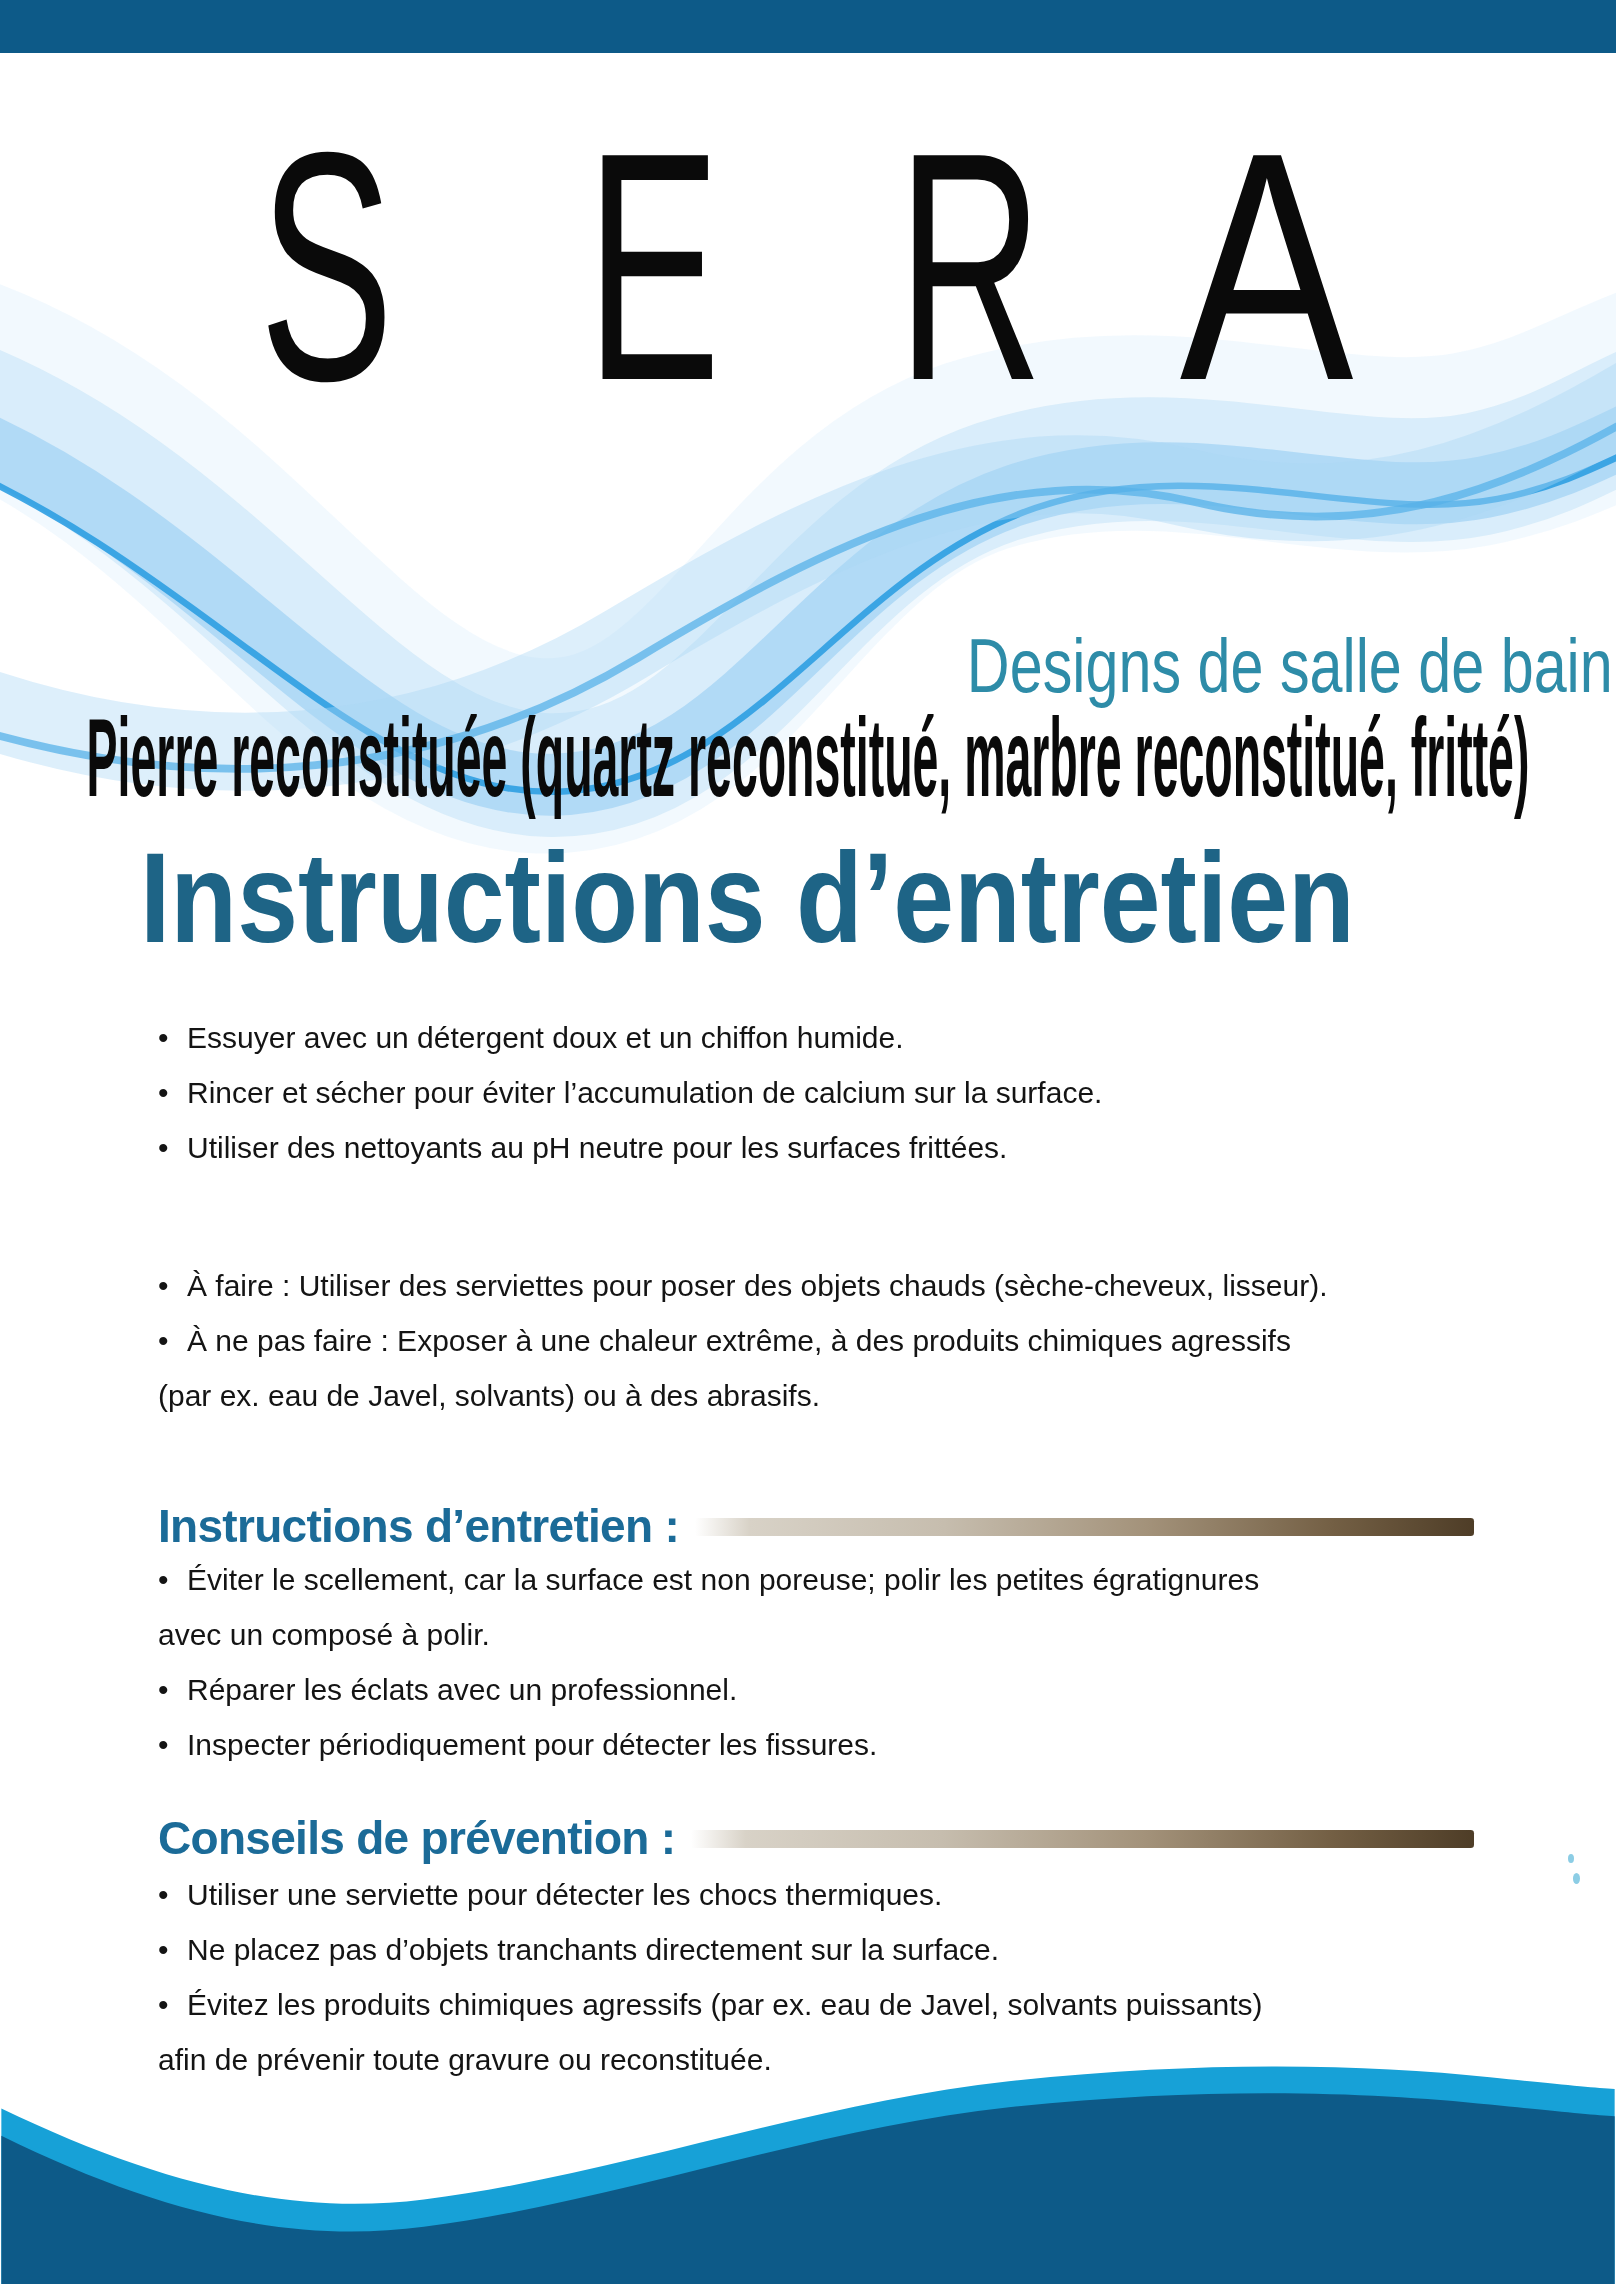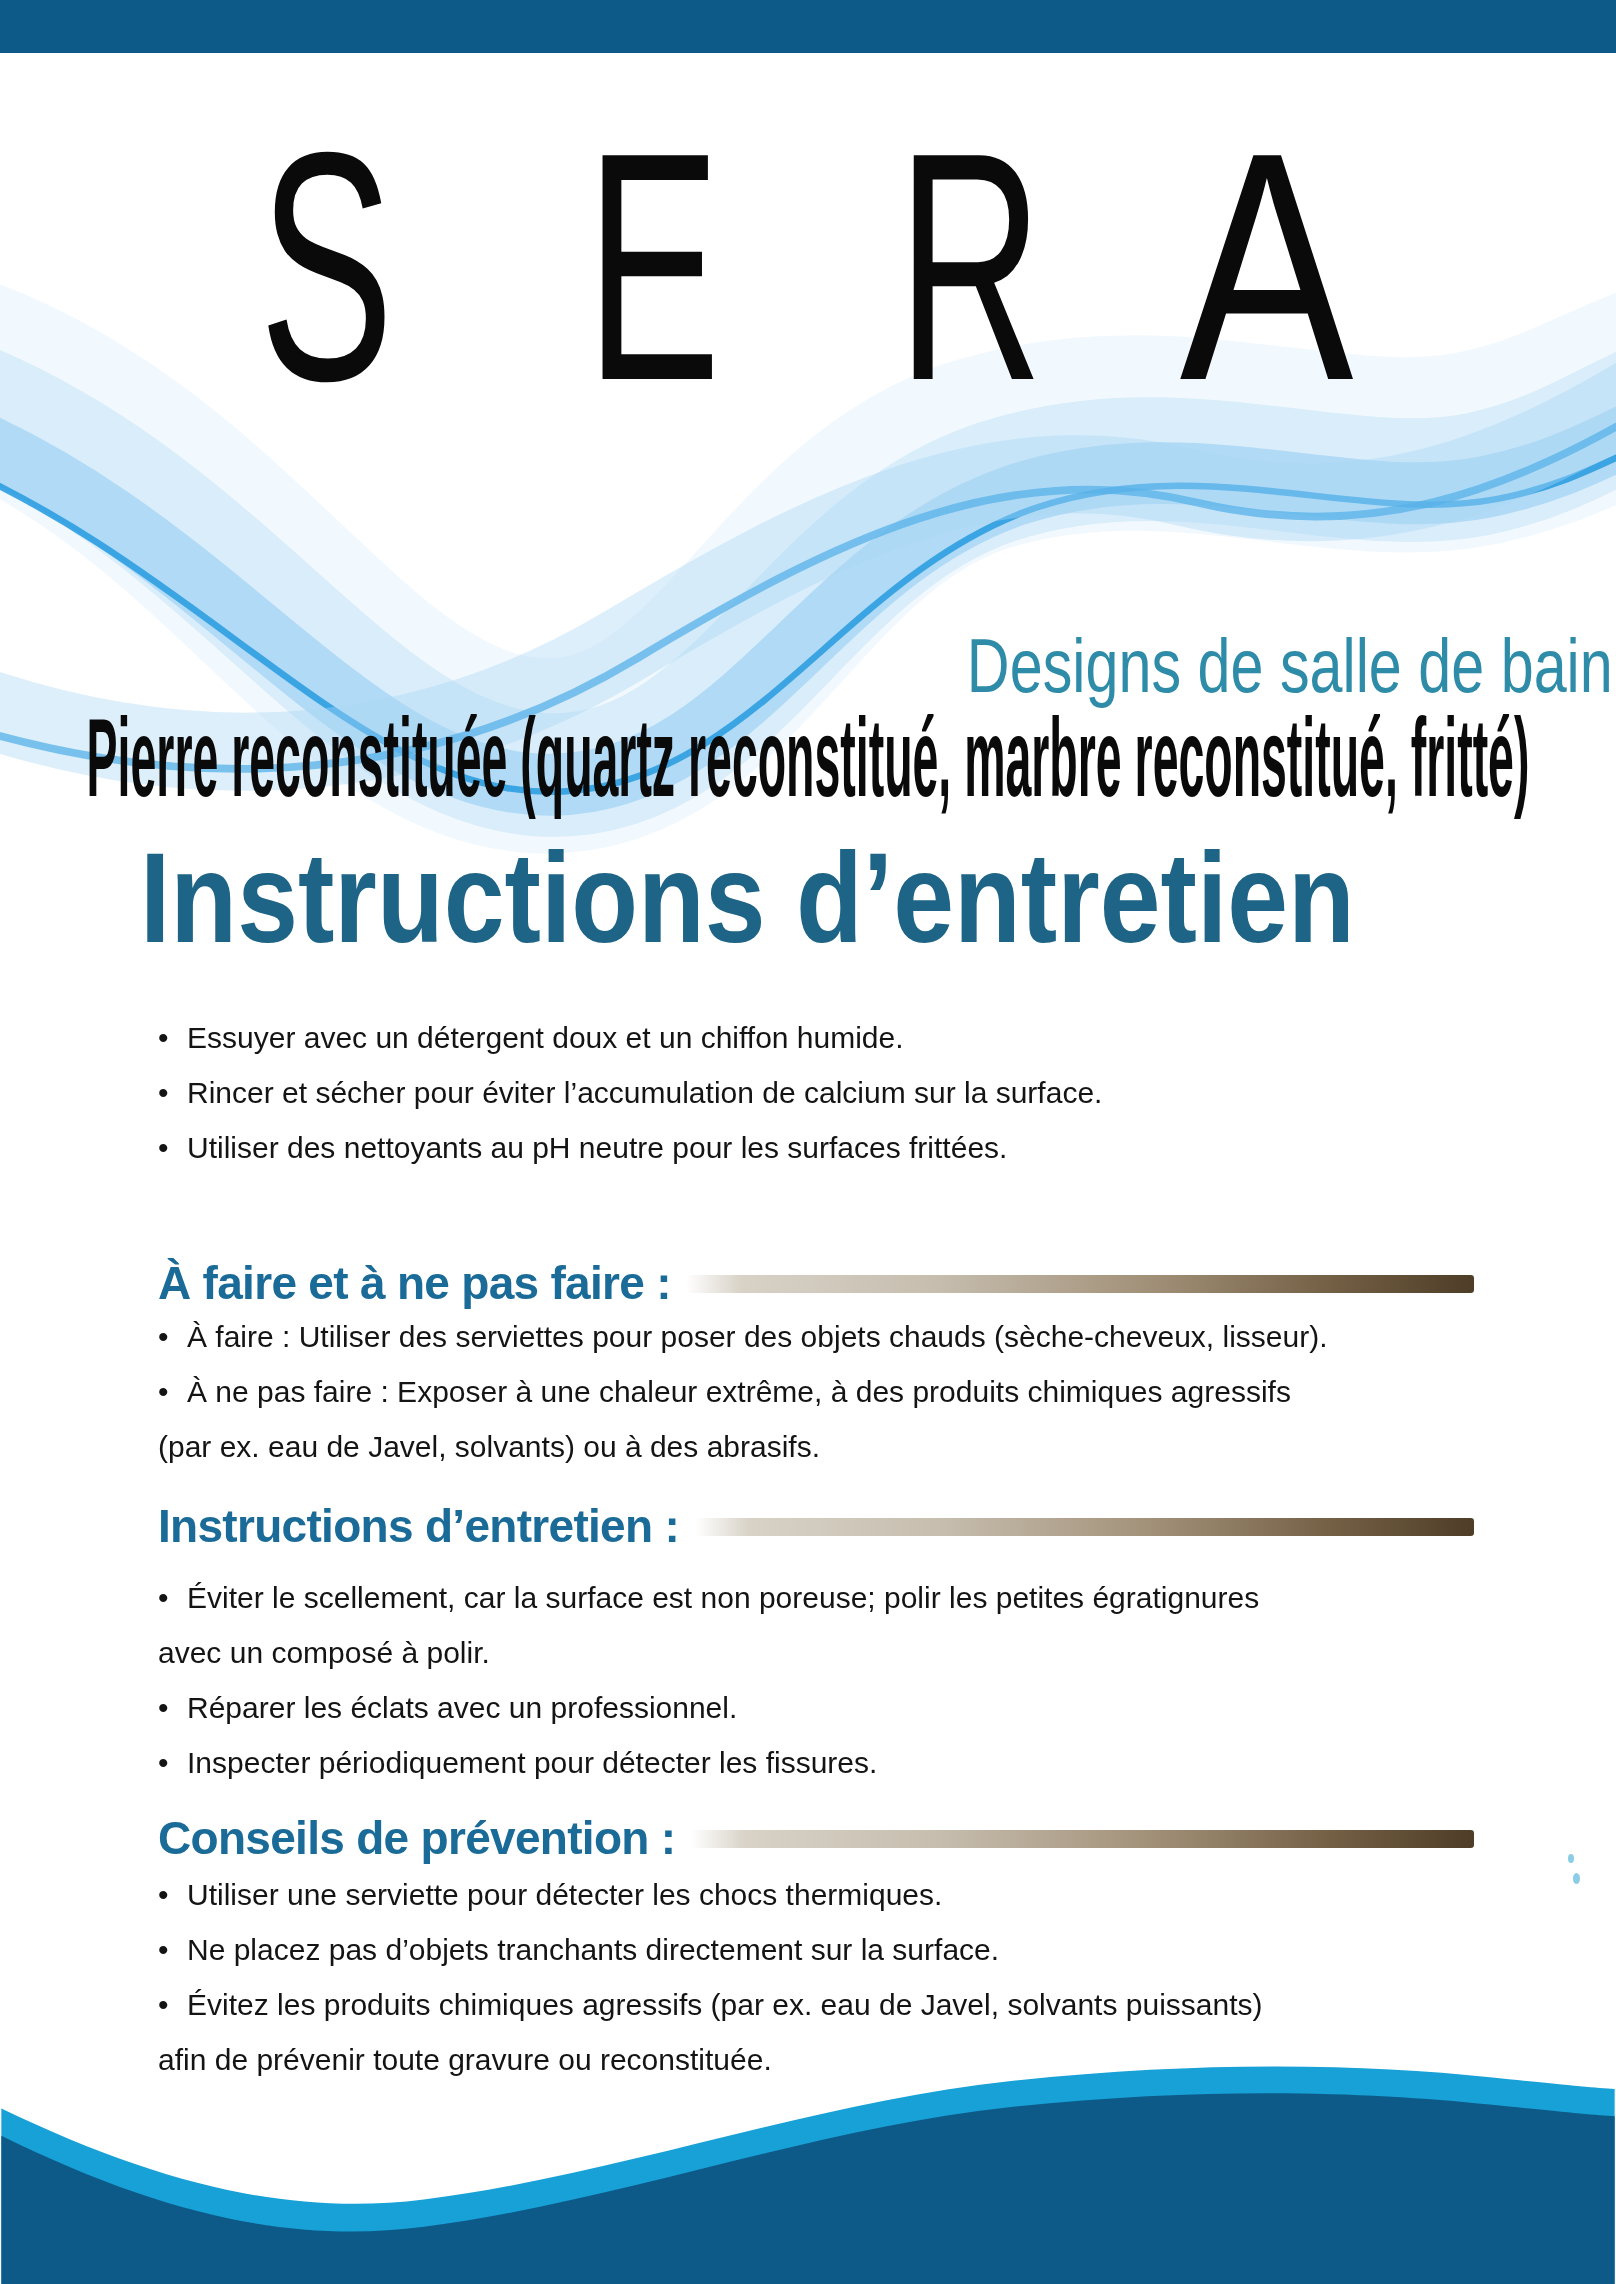--- a/index.html
+++ b/index.html
@@ -19,21 +19,21 @@
   .header-svg{position:absolute;left:0;top:0;}
   
   .section{position:absolute;left:158px;width:1380px;}
   .sec-1{top:1010px;}
   .sec-2{top:1258px;}
   .sec-3{top:1501px;}
   .sec-4{top:1813px;}
   .head-row{display:flex;align-items:center;}
   .sec-1 .head-row{margin-bottom:11.7px;}
   .sec-2 .head-row{margin-bottom:0px;}
-  .sec-3 .head-row{margin-bottom:18px;}
+  .sec-3 .head-row{margin-bottom:0;}
   .sec-4 .head-row{margin-bottom:2.6px;}
   h2{
     margin:0;
     font-size:46px;line-height:51px;
     font-weight:bold;letter-spacing:-0.7px;
     color:#1b6b98;white-space:nowrap;
   }
   .grad-bar{
     flex:1;height:18px;margin-left:15.6px;margin-right:64px;
     border-radius:3.3px;
@@ -95,24 +95,20 @@
       <span class="dot">•</span>
       <span>Rincer et sécher pour éviter l’accumulation de calcium sur la surface.</span>
     </div>
     <div class="line">
       <span class="dot">•</span>
       <span>Utiliser des nettoyants au pH neutre pour les surfaces frittées.</span>
     </div>
   </div>
 
   <div class="section sec-2">
-    <div class="head-row">
-      <h2>À faire et à ne pas faire :</h2>
-      <div class="grad-bar"></div>
-    </div>
     <div class="line">
       <span class="dot">•</span>
       <span>À faire : Utiliser des serviettes pour poser des objets chauds (sèche-cheveux, lisseur).</span>
     </div>
     <div class="line">
       <span class="dot">•</span>
       <span>À ne pas faire : Exposer à une chaleur extrême, à des produits chimiques agressifs</span>
     </div>
     <div class="line cont">
       <span>(par ex. eau de Javel, solvants) ou à des abrasifs.</span>

